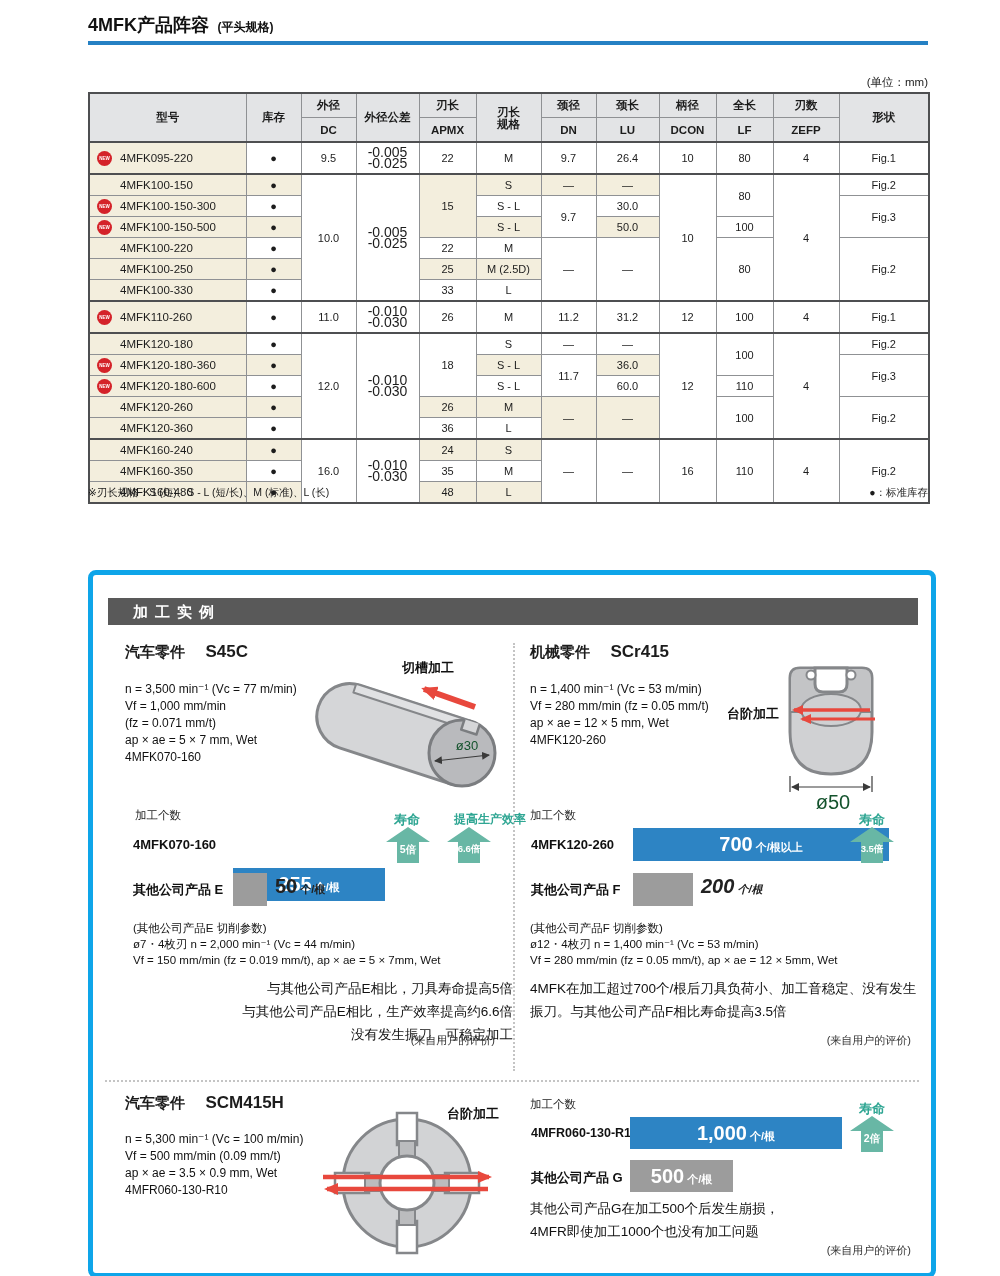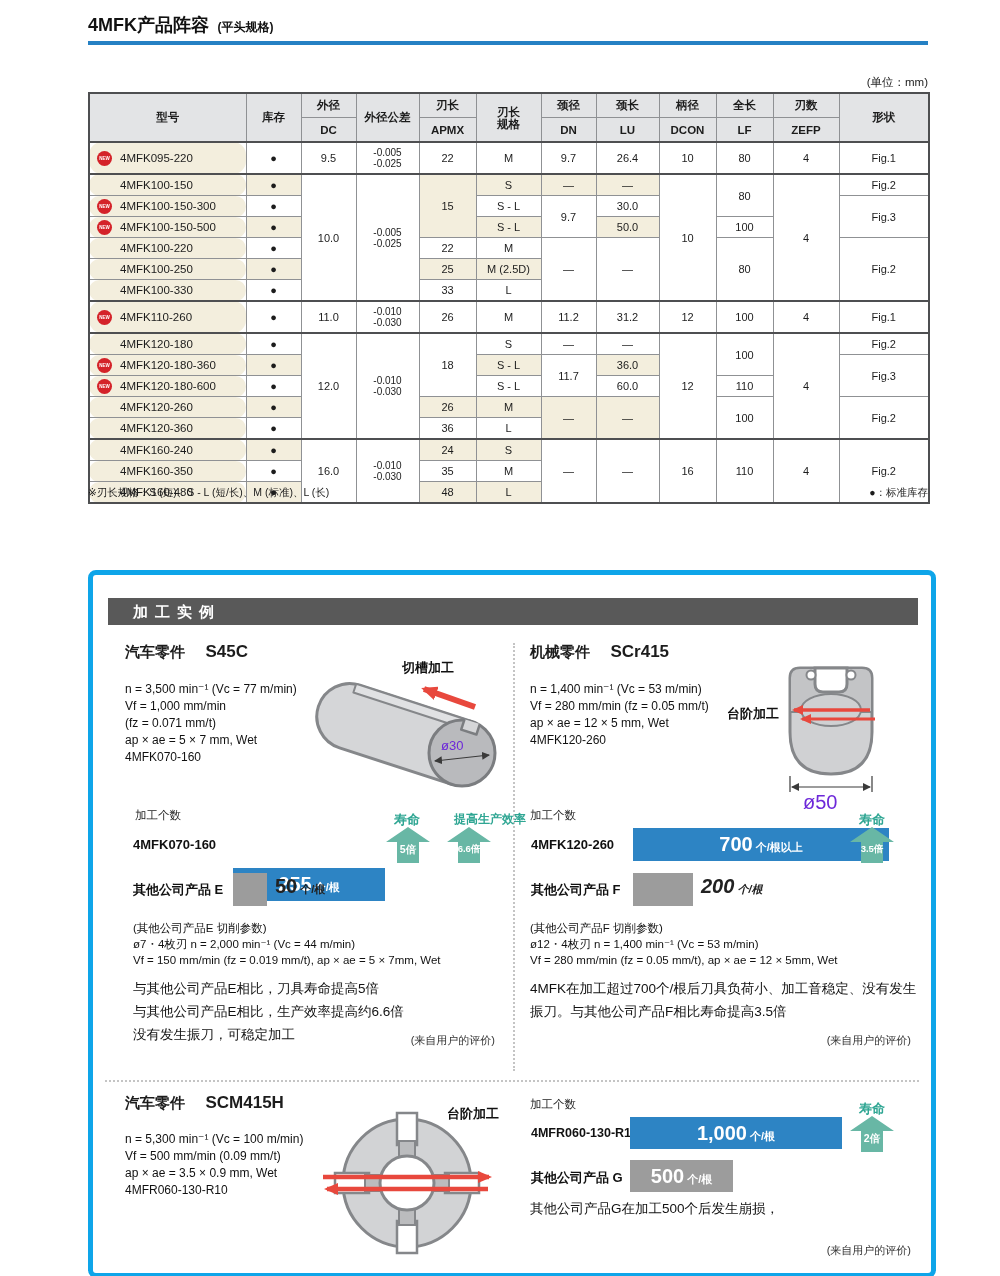--- a/index.html
+++ b/index.html
@@ -16,23 +16,23 @@
 
   
   #product-table{position:absolute;left:88px;top:92px;width:840px;border-collapse:collapse;
                  table-layout:fixed;border:2px solid #4e4f51;font-size:11px;color:#1c1c1c;}
   #product-table th,#product-table td{border:1px solid #8f9194;text-align:center;vertical-align:middle;padding:0;overflow:hidden;}
   #product-table th{background:#e3e4e6;font-weight:bold;font-size:11.5px;height:23px;}
   #product-table th.pre{white-space:pre-line;line-height:12px;}
   #product-table td{height:20px;}
   #product-table tr.tall td{height:30px;}
   #product-table tr.gs td,#product-table tr.gs th{border-top:2px solid #4e4f51;}
-  #product-table td.model{text-align:left;padding-left:30px;background:#f3eedd;position:relative;font-size:11.5px;border-radius:13px;}
+  #product-table td.model{text-align:left;padding-left:30px;background:#f3eedd;position:relative;font-size:11.5px;}
   #product-table td.tint{background:#f3eedd;}
-  #product-table td.pre{white-space:pre-line;line-height:11px;font-size:10px;}
+  #product-table td.pre{white-space:pre-line;line-height:11px;font-size:14px;}
   .new-badge{position:absolute;left:7px;top:50%;margin-top:-7.5px;width:15px;height:15px;border-radius:50%;
              background:#d42229;color:#fff;font-size:4.5px;font-weight:bold;line-height:15px;text-align:center;}
   .footnote-left{left:88px;top:486px;font-size:10.5px;}
   .footnote-right{left:628px;top:486px;width:300px;text-align:right;font-size:10.5px;}
 
   
   .panel{position:absolute;left:88px;top:570px;width:838px;height:698px;border:5px solid #0ea5e9;
          border-radius:8px;background:#fff;}
   .panel-header{position:absolute;left:15px;top:23px;right:13px;height:27px;background:#595959;color:#fff;
                 font-size:15px;font-weight:bold;letter-spacing:7px;line-height:27px;padding-left:25px;box-sizing:border-box;}
@@ -51,21 +51,21 @@
   .bar .num{font-size:20px;font-weight:bold;}
   .bar .unit{font-size:11px;font-weight:bold;margin-left:3px;padding-top:6px;}
   .bar-value{display:flex;align-items:center;color:#222;}
   .bar-value .num{font-size:20px;font-weight:bold;}
   .bar-value .unit{font-size:11px;font-weight:bold;margin-left:3px;padding-top:6px;}
   .up-arrow{width:44px;height:36px;}
   .up-arrow svg{display:block;}
   .up-arrow .factor{position:absolute;left:0;right:0;top:16px;text-align:center;color:#fff;font-size:10.5px;font-weight:bold;}
   .badge-title{font-size:13px;font-weight:bold;color:#2fa693;text-align:center;}
   .machining-label{font-size:13px;font-weight:bold;color:#111;}
-  .dim-label{font-size:13px;color:#6d28d9;}
+  .dim-label{font-size:13px;color:#14532d;text-align:center;}
   .v-divider{left:420px;top:68px;height:428px;width:0;border-left:2px dotted #c4c4c4;}
   .h-divider{left:12px;top:505px;right:12px;height:0;border-top:2px dotted #c4c4c4;}
 </style>
 </head>
 <body>
 
 <div class="page">
 
   <div class="abs doc-title">
     <span class="main">4MFK产品阵容</span>
@@ -345,21 +345,21 @@
     <div class="abs bar gray" style="left:140px;top:298px;width:34px;height:33px;"></div>
     <div class="abs bar-value" style="left:182px;top:300px;">
       <span class="num">50</span>
       <span class="unit">个/根</span>
     </div>
     <div class="abs comp-params" style="left:40px;top:345px;width:380px;">
       <div>(其他公司产品E 切削参数)</div>
       <div>ø7・4枚刃  n = 2,000 min⁻¹  (Vc = 44 m/min)</div>
       <div>Vf = 150 mm/min (fz = 0.019 mm/t),  ap × ae = 5 × 7mm,  Wet</div>
     </div>
-    <div class="abs remarks" style="left:40px;top:402px;width:380px;">
+    <div class="abs remarks" style="left:40px;top:402px;width:380px;text-align:right;">
       <div>与其他公司产品E相比，刀具寿命提高5倍</div>
       <div>与其他公司产品E相比，生产效率提高约6.6倍</div>
       <div>没有发生振刀，可稳定加工</div>
     </div>
     <div class="abs source" style="left:250px;top:458px;width:152px;">(来自用户的评价)</div>
 
     <div class="abs case-title" style="left:437px;top:67px;">
       <span class="part">机械零件</span>
       <span class="code">SCr415</span>
     </div>
@@ -464,16 +464,17 @@
         </svg>
       <span class="factor">2倍</span>
     </div>
     <div class="abs bar-name" style="left:438px;top:594px;">其他公司产品 G</div>
     <div class="abs bar gray" style="left:537px;top:585px;width:103px;height:32px;">
       <span class="num">500</span>
       <span class="unit">个/根</span>
     </div>
     <div class="abs remarks" style="left:437px;top:622px;width:392px;">
       <div>其他公司产品G在加工500个后发生崩损，</div>
+      <div>4MFR即使加工1000个也没有加工问题</div>
     </div>
     <div class="abs source" style="left:668px;top:668px;width:150px;">(来自用户的评价)</div>
   </div>
 </div>
 
 </body></html>

